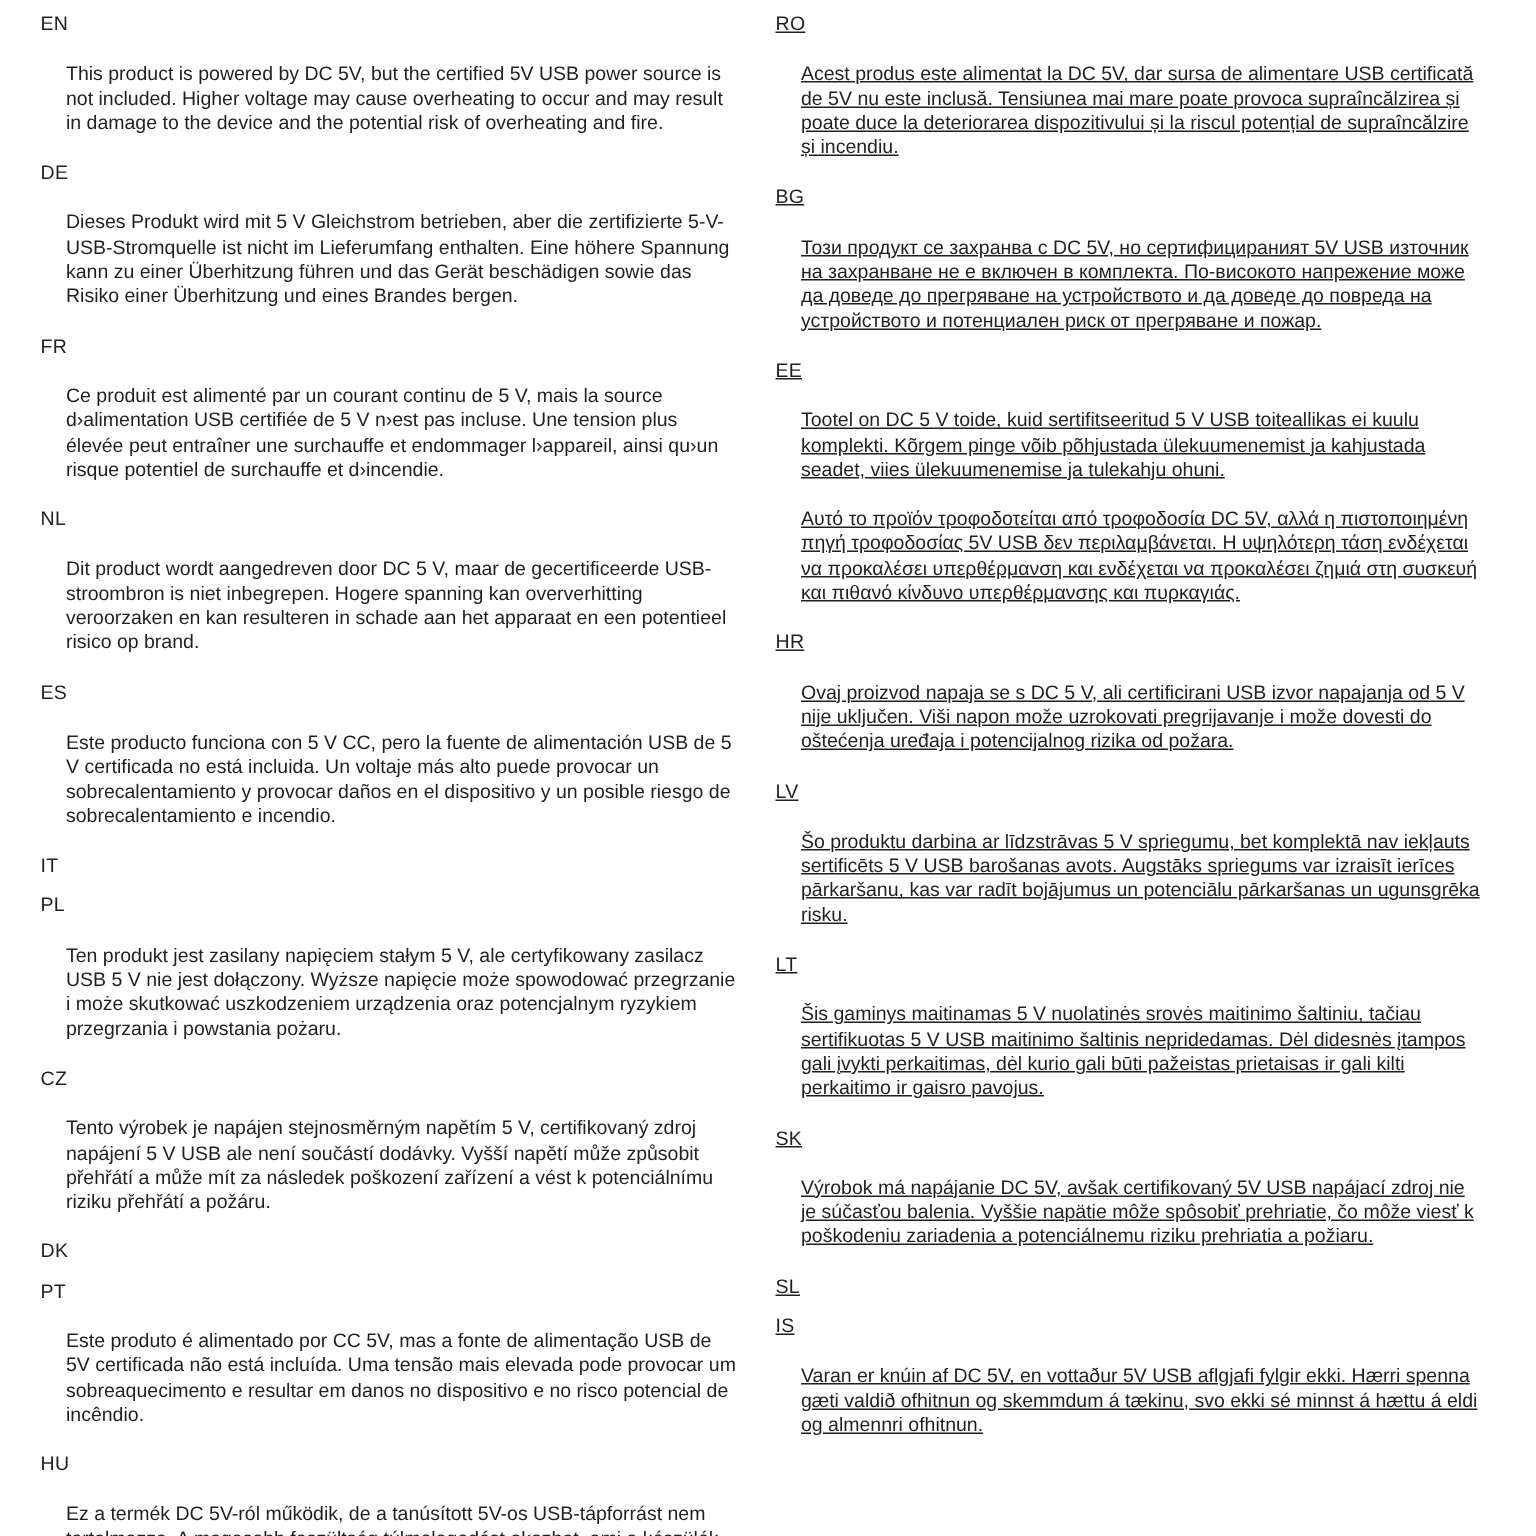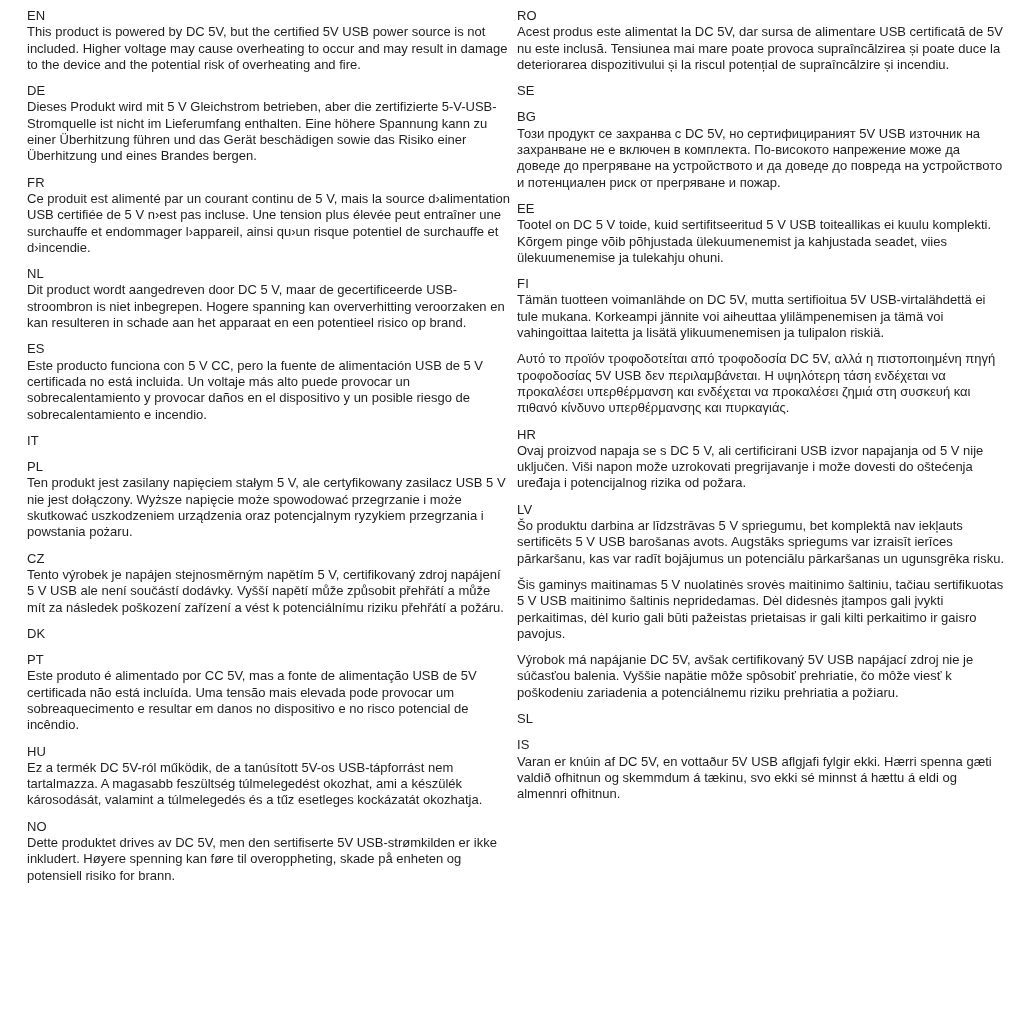--- a/index.html
+++ b/index.html
@@ -19,31 +19,31 @@
     width: 1024px;
     height: 1024px;
     padding: 8px 18px 0 27px;
     display: flex;
     gap: 7px;
   }
   .col {
     display: block;
   }
   .col-left  { width: 483px; }
-  .col-right { width: 489px; }
+  .col-right { width: 489px; text-decoration: underline; }
   .section {
     margin: 0 0 10px 0;
   }
   .lang-code {
     font-size: 13px;
     line-height: 16.3px;
     letter-spacing: 0.2px;
   }
   .lang-text {
-    margin: 0;
+    margin: 17px;
     font-size: 13px;
     line-height: 16.3px;
     text-align: left;
   }
 </style>
 </head>
 <body>
 
 <div class="page">
   <div class="col col-left" id="col-0">
@@ -93,49 +93,46 @@
         <div class="lang-code">NO</div>
         <p class="lang-text">Dette produktet drives av DC 5V, men den sertifiserte 5V USB-strømkilden er ikke inkludert. Høyere spenning kan føre til overoppheting, skade på enheten og potensiell risiko for brann.</p>
       </div>
     </div>
   <div class="col col-right" id="col-1">
       <div class="section">
         <div class="lang-code">RO</div>
         <p class="lang-text">Acest produs este alimentat la DC 5V, dar sursa de alimentare USB certificată de 5V nu este inclusă. Tensiunea mai mare poate provoca supraîncălzirea și poate duce la deteriorarea dispozitivului și la riscul potențial de supraîncălzire și incendiu.</p>
       </div>
       <div class="section">
-        <div class="lang-code">SE</div>
       </div>
       <div class="section">
         <div class="lang-code">BG</div>
         <p class="lang-text">Този продукт се захранва с DC 5V, но сертифицираният 5V USB източник на захранване не е включен в комплекта. По-високото напрежение може да доведе до прегряване на устройството и да доведе до повреда на устройството и потенциален риск от прегряване и пожар.</p>
       </div>
       <div class="section">
         <div class="lang-code">EE</div>
         <p class="lang-text">Tootel on DC 5 V toide, kuid sertifitseeritud 5 V USB toiteallikas ei kuulu komplekti. Kõrgem pinge võib põhjustada ülekuumenemist ja kahjustada seadet, viies ülekuumenemise ja tulekahju ohuni.</p>
-      </div>
-      <div class="section">
-        <div class="lang-code">FI</div>
-        <p class="lang-text">Tämän tuotteen voimanlähde on DC 5V, mutta sertifioitua 5V USB-virtalähdettä ei tule mukana. Korkeampi jännite voi aiheuttaa ylilämpenemisen ja tämä voi vahingoittaa laitetta ja lisätä ylikuumenemisen ja tulipalon riskiä.</p>
       </div>
       <div class="section">
         <p class="lang-text">Αυτό το προϊόν τροφοδοτείται από τροφοδοσία DC 5V, αλλά η πιστοποιημένη πηγή τροφοδοσίας 5V USB δεν περιλαμβάνεται. Η υψηλότερη τάση ενδέχεται να προκαλέσει υπερθέρμανση και ενδέχεται να προκαλέσει ζημιά στη συσκευή και πιθανό κίνδυνο υπερθέρμανσης και πυρκαγιάς.</p>
       </div>
       <div class="section">
         <div class="lang-code">HR</div>
         <p class="lang-text">Ovaj proizvod napaja se s DC 5 V, ali certificirani USB izvor napajanja od 5 V nije uključen. Viši napon može uzrokovati pregrijavanje i može dovesti do oštećenja uređaja i potencijalnog rizika od požara.</p>
       </div>
       <div class="section">
         <div class="lang-code">LV</div>
         <p class="lang-text">Šo produktu darbina ar līdzstrāvas 5 V spriegumu, bet komplektā nav iekļauts sertificēts 5 V USB barošanas avots. Augstāks spriegums var izraisīt ierīces pārkaršanu, kas var radīt bojājumus un potenciālu pārkaršanas un ugunsgrēka risku.</p>
       </div>
       <div class="section">
+        <div class="lang-code">LT</div>
         <p class="lang-text">Šis gaminys maitinamas 5 V nuolatinės srovės maitinimo šaltiniu, tačiau sertifikuotas 5 V USB maitinimo šaltinis nepridedamas. Dėl didesnės įtampos gali įvykti perkaitimas, dėl kurio gali būti pažeistas prietaisas ir gali kilti perkaitimo ir gaisro pavojus.</p>
       </div>
       <div class="section">
+        <div class="lang-code">SK</div>
         <p class="lang-text">Výrobok má napájanie DC 5V, avšak certifikovaný 5V USB napájací zdroj nie je súčasťou balenia. Vyššie napätie môže spôsobiť prehriatie, čo môže viesť k poškodeniu zariadenia a potenciálnemu riziku prehriatia a požiaru.</p>
       </div>
       <div class="section">
         <div class="lang-code">SL</div>
       </div>
       <div class="section">
         <div class="lang-code">IS</div>
         <p class="lang-text">Varan er knúin af DC 5V, en vottaður 5V USB aflgjafi fylgir ekki. Hærri spenna gæti valdið ofhitnun og skemmdum á tækinu, svo ekki sé minnst á hættu á eldi og almennri ofhitnun.</p>
       </div>
     </div>

